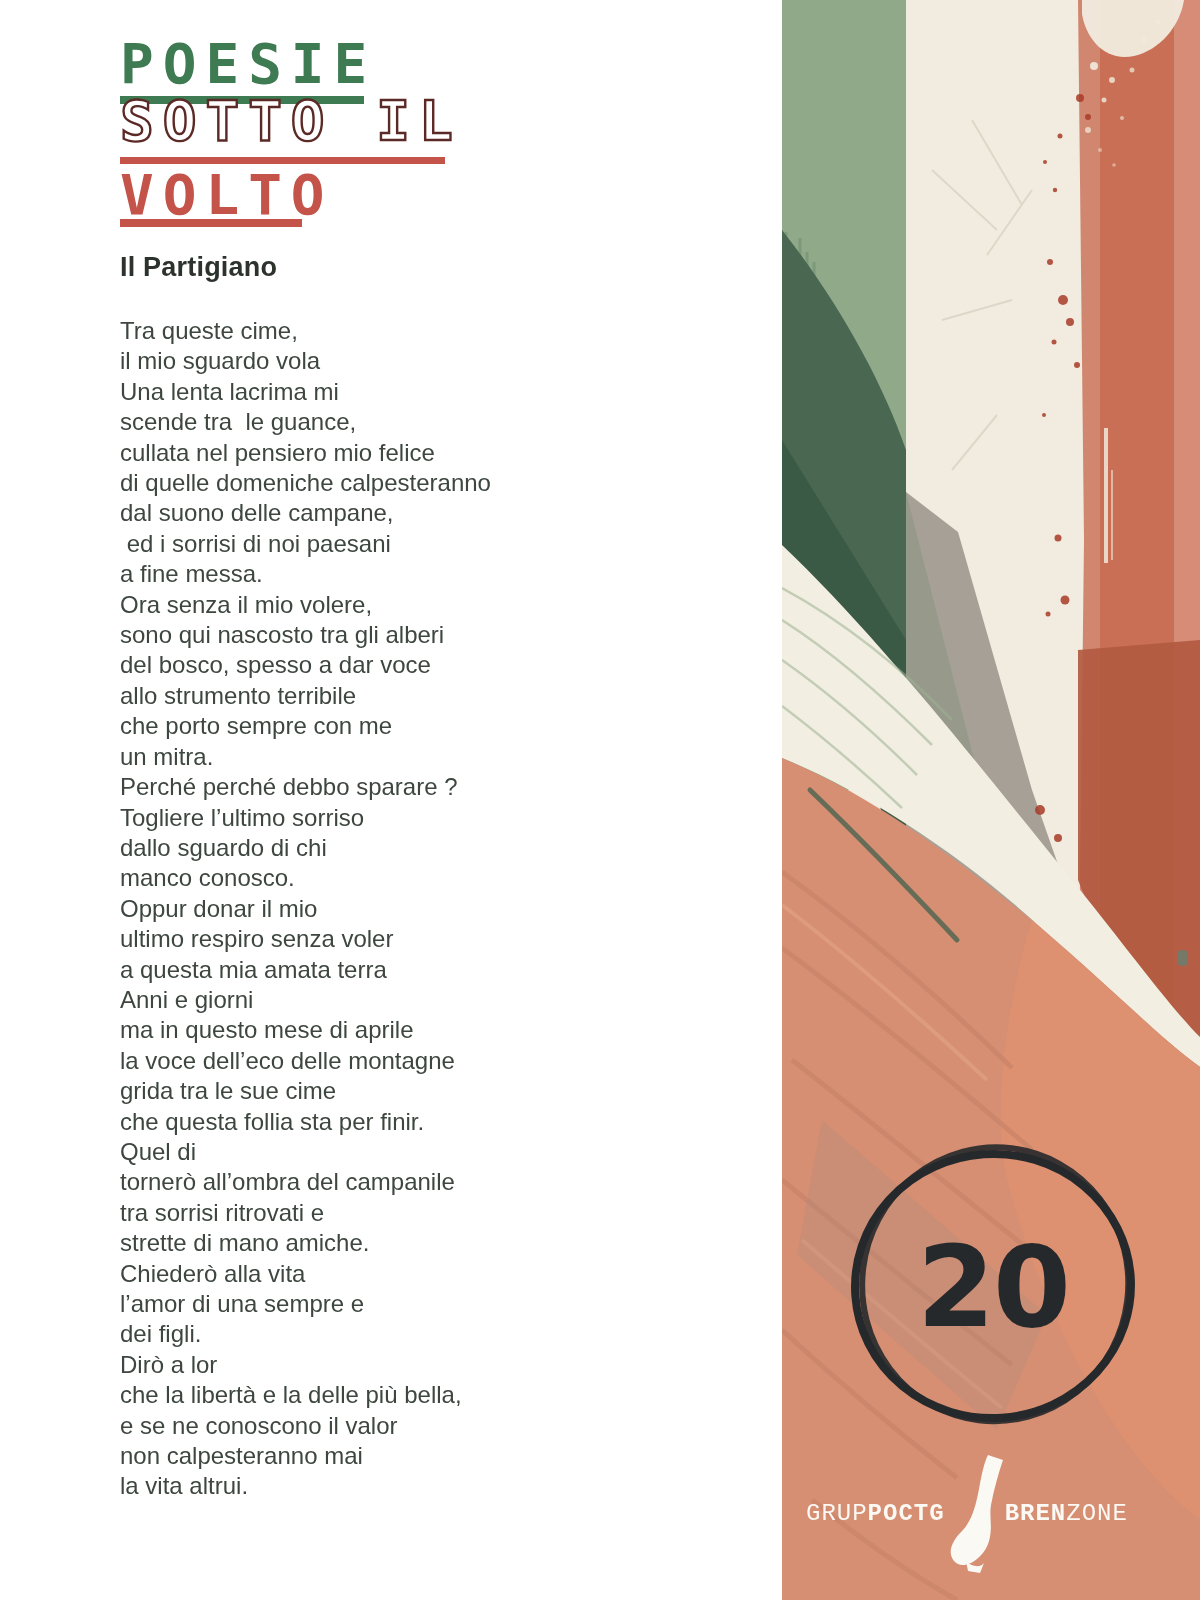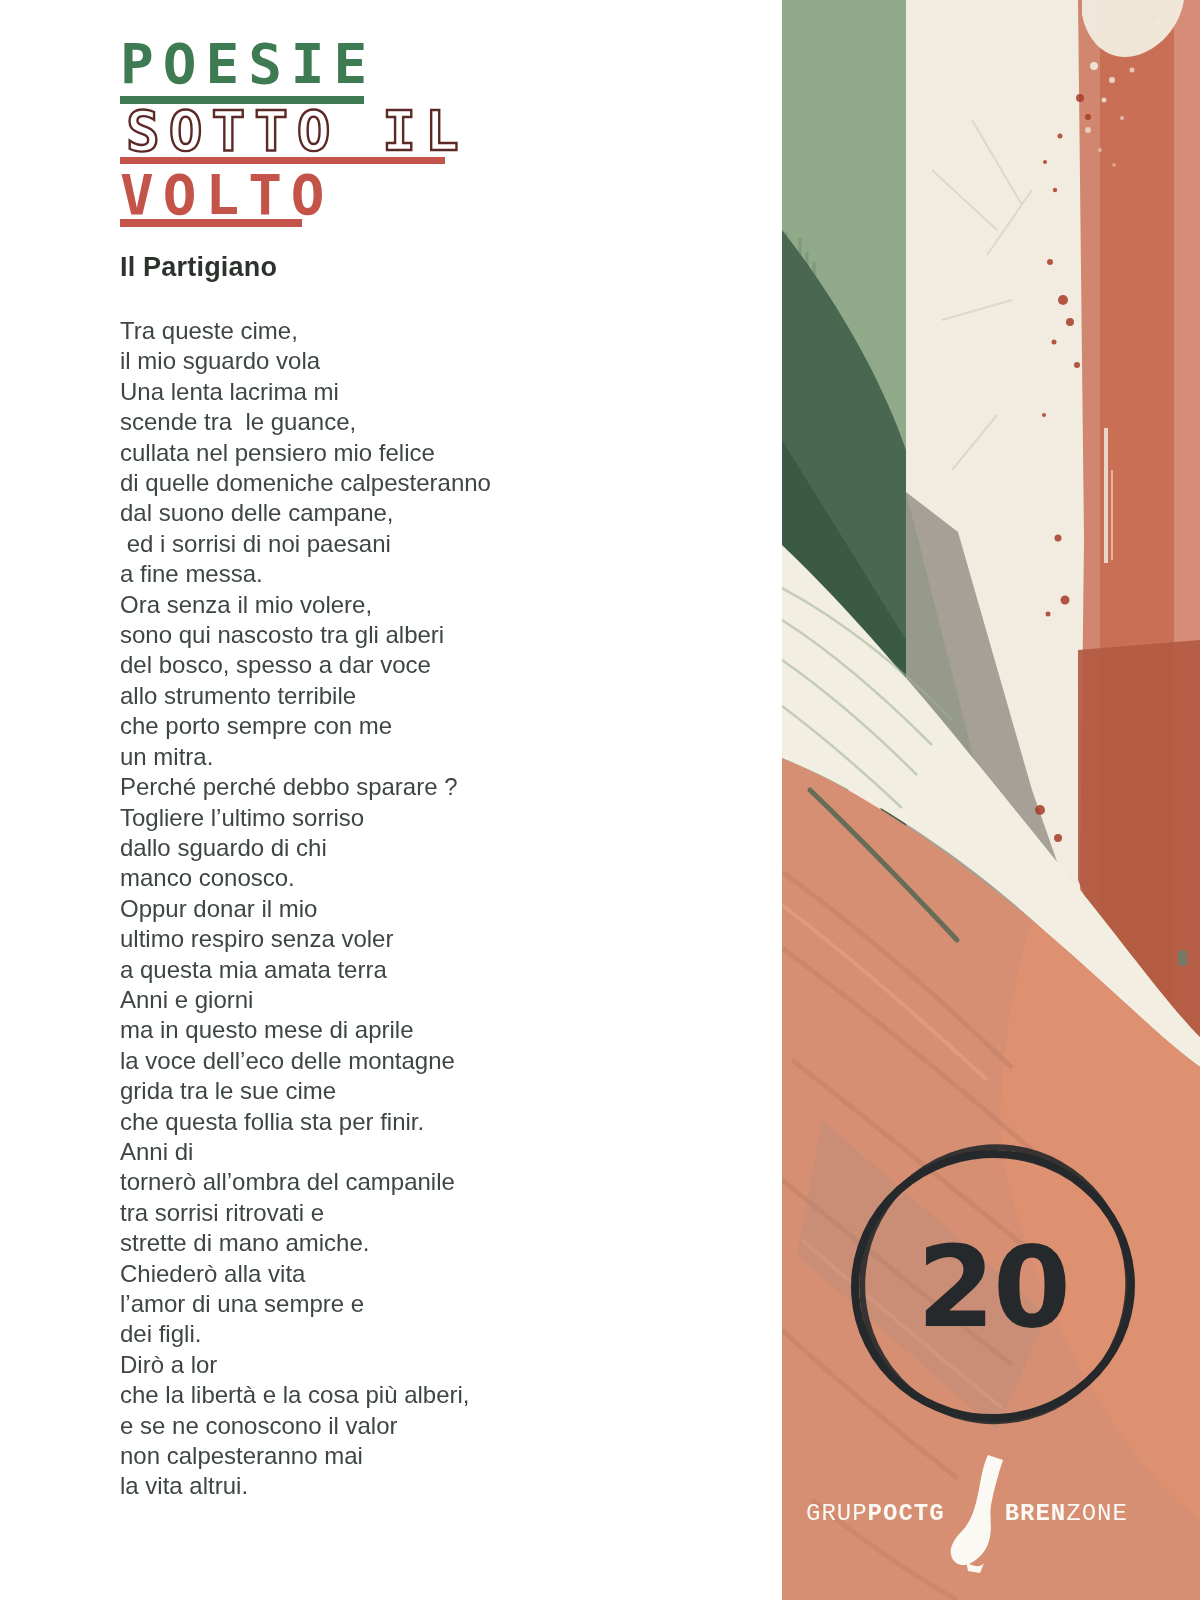--- a/index.html
+++ b/index.html
@@ -40,21 +40,21 @@
   .logo .lake{width:62px;height:120px;margin:0 -4px 0 2px;flex:0 0 auto;}
 </style>
 </head>
 <body>
 
 <div class="page">
 
   <div class="title-block">
     <div class="title-line t1">POESIE</div>
     <div class="rule green" style="top:60px;width:244px;height:8px;"></div>
-    <div class="title-line t2" style="position:absolute;top:67px;margin-left:6px;">SOTTO IL</div>
+    <div class="title-line t2" style="position:absolute;top:57px;">SOTTO IL</div>
     <div class="rule red" style="top:121px;width:325px;height:7px;"></div>
     <div class="title-line t3" style="position:absolute;top:131px;">VOLTO</div>
     <div class="rule red" style="top:183px;width:182px;height:8px;"></div>
   </div>
 
   <div class="poem-title">Il Partigiano</div>
   <div class="poem">
       <div class="poem-line">Tra queste cime,</div>
       <div class="poem-line">il mio sguardo vola</div>
       <div class="poem-line">Una lenta lacrima mi</div>
@@ -75,29 +75,29 @@
       <div class="poem-line">dallo sguardo di chi</div>
       <div class="poem-line">manco conosco.</div>
       <div class="poem-line">Oppur donar il mio</div>
       <div class="poem-line">ultimo respiro senza voler</div>
       <div class="poem-line">a questa mia amata terra</div>
       <div class="poem-line">Anni e giorni</div>
       <div class="poem-line">ma in questo mese di aprile</div>
       <div class="poem-line">la voce dell’eco delle montagne</div>
       <div class="poem-line">grida tra le sue cime</div>
       <div class="poem-line">che questa follia sta per finir.</div>
-      <div class="poem-line">Anni di</div>
+      <div class="poem-line">Quel di</div>
       <div class="poem-line">tornerò all’ombra del campanile</div>
       <div class="poem-line">tra sorrisi ritrovati e</div>
       <div class="poem-line">strette di mano amiche.</div>
       <div class="poem-line">Chiederò alla vita</div>
       <div class="poem-line">l’amor di una sempre e</div>
       <div class="poem-line">dei figli.</div>
       <div class="poem-line">Dirò a lor</div>
-      <div class="poem-line">che la libertà e la cosa più alberi,</div>
+      <div class="poem-line">che la libertà e la delle più bella,</div>
       <div class="poem-line">e se ne conoscono il valor</div>
       <div class="poem-line">non calpesteranno mai</div>
       <div class="poem-line">la vita altrui.</div>
     </div>
 
   <svg class="artwork" viewBox="0 0 418 1600" preserveAspectRatio="none">
 
     <rect x="0" y="0" width="418" height="1600" fill="#f1ecdf"></rect>
 
     <rect x="0" y="0" width="124" height="790" fill="#8fa989"></rect>

